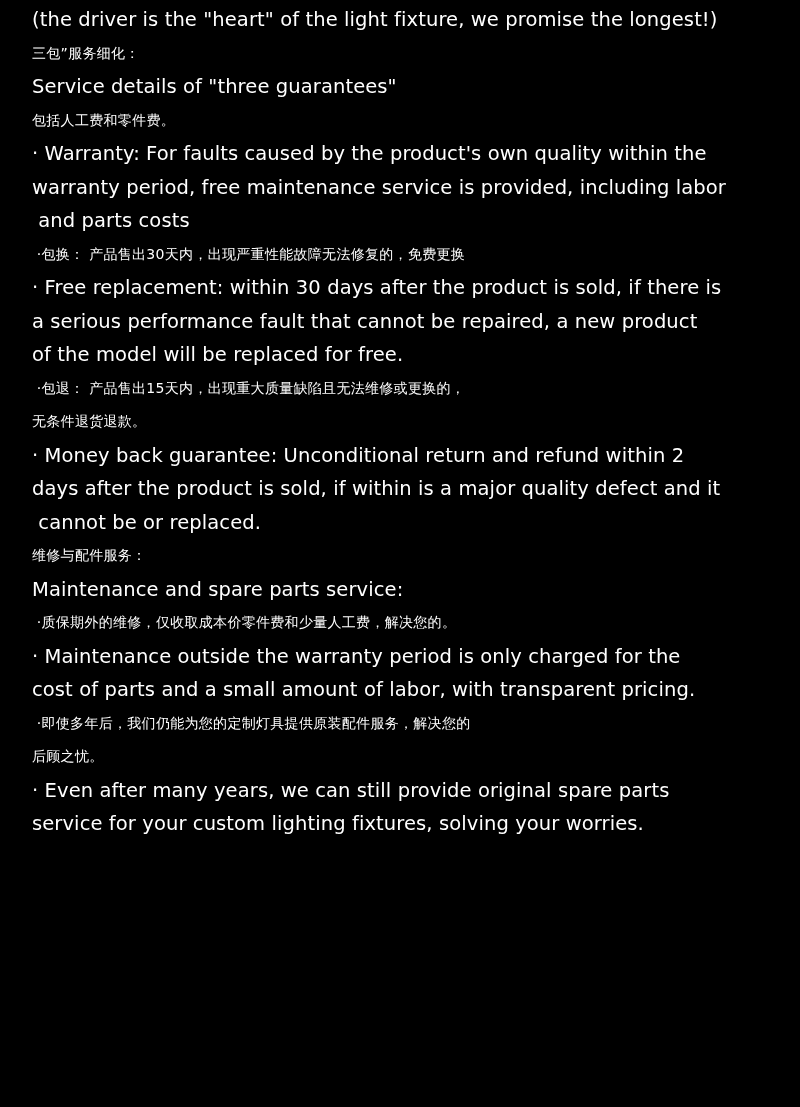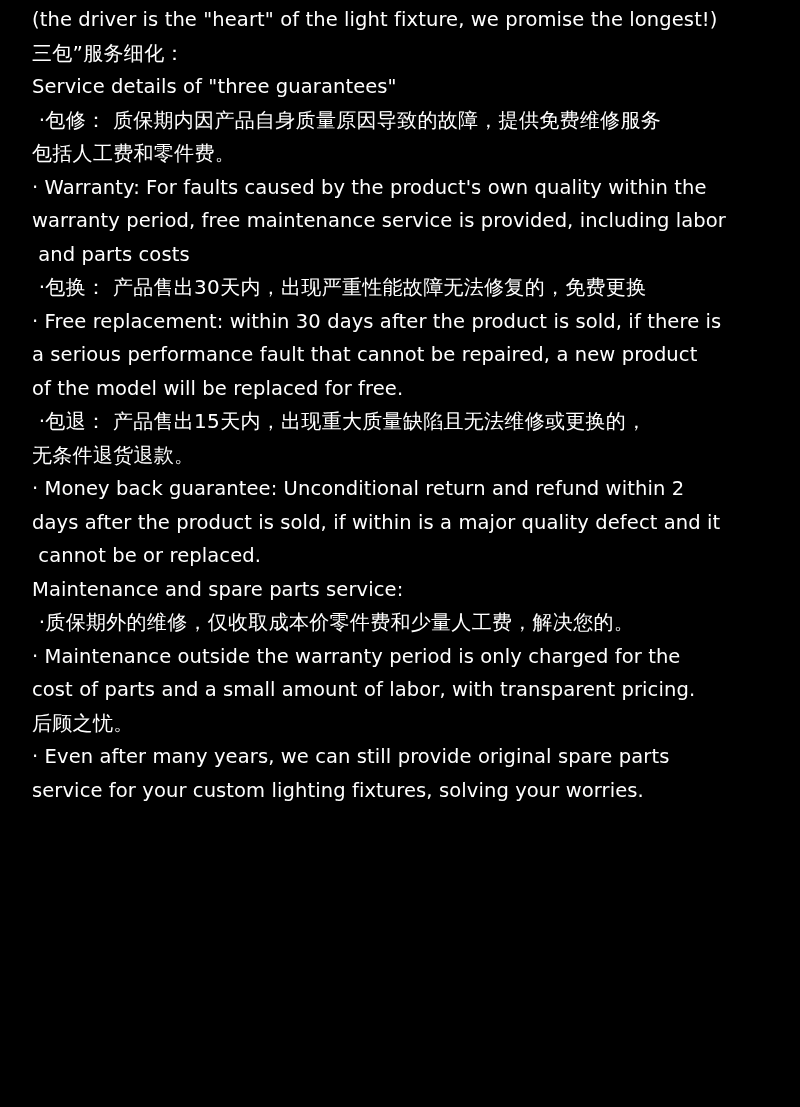--- a/index.html
+++ b/index.html
@@ -29,21 +29,21 @@
     box-sizing: border-box;
   }
   .line {
     color: #ffffff;
     font-size: 19.5px;
     line-height: 33.5px;
     white-space: pre-wrap;
     letter-spacing: 0.1px;
   }
   .line.cn {
-    font-size: 20px;
+    font-size: 14px;
     letter-spacing: 0.3px;
   }
   .spacer-top {
     height: 3px;
   }
   .bottom-fill {
     position: absolute;
     left: 0;
     bottom: 0;
     width: 800px;
@@ -53,36 +53,37 @@
 </style>
 </head>
 <body>
 
 <div class="page">
   <div class="content">
     <div class="spacer-top"></div>
     <div class="line en">(the driver is the "heart" of the light fixture, we promise the longest!)</div>
     <div class="line cn">三包”服务细化：</div>
     <div class="line en">Service details of "three guarantees"</div>
-    <div class="line cn"> ·包修： 质保期内因产品自身质量原因导致的故障，提供免费维修服务</div>
     <div class="line cn">包括人工费和零件费。</div>
     <div class="line en">· Warranty: For faults caused by the product's own quality within the</div>
     <div class="line en">warranty period, free maintenance service is provided, including labor</div>
     <div class="line en"> and parts costs</div>
     <div class="line cn"> ·包换： 产品售出30天内，出现严重性能故障无法修复的，免费更换</div>
     <div class="line en">· Free replacement: within 30 days after the product is sold, if there is</div>
     <div class="line en">a serious performance fault that cannot be repaired, a new product</div>
     <div class="line en">of the model will be replaced for free.</div>
     <div class="line cn"> ·包退： 产品售出15天内，出现重大质量缺陷且无法维修或更换的，</div>
     <div class="line cn">无条件退货退款。</div>
     <div class="line en">· Money back guarantee: Unconditional return and refund within 2</div>
     <div class="line en">days after the product is sold, if within is a major quality defect and it</div>
     <div class="line en"> cannot be or replaced.</div>
+    <div class="line cn">维修与配件服务：</div>
     <div class="line en">Maintenance and spare parts service:</div>
     <div class="line cn"> ·质保期外的维修，仅收取成本价零件费和少量人工费，解决您的。</div>
     <div class="line en">· Maintenance outside the warranty period is only charged for the</div>
     <div class="line en">cost of parts and a small amount of labor, with transparent pricing.</div>
+    <div class="line cn"> ·即使多年后，我们仍能为您的定制灯具提供原装配件服务，解决您的</div>
     <div class="line cn">后顾之忧。</div>
     <div class="line en">· Even after many years, we can still provide original spare parts</div>
     <div class="line en">service for your custom lighting fixtures, solving your worries.</div>
   </div>
   <div class="bottom-fill"></div>
 </div>
 
 </body></html>

